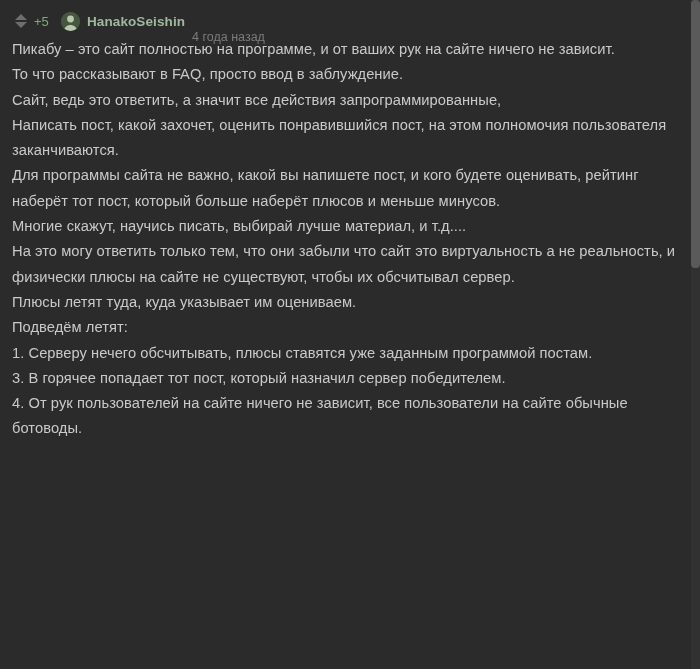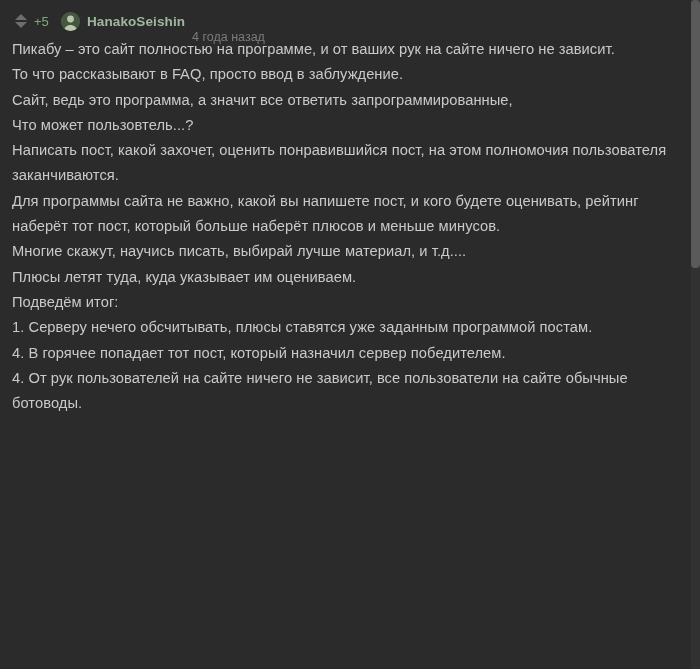--- a/index.html
+++ b/index.html
@@ -126,29 +126,29 @@
         <path d="M2.8 19c0.7-4 3.4-6 6.7-6s6 2 6.7 6z" fill="#b9c9ad"></path>
       </svg>
     </span>
     <span class="username">HanakoSeishin</span>
     <span class="timestamp">4 года назад</span>
   </div>
 
   <div class="comment-body">
     <p class="para">Пикабу – это сайт полностью на программе, и от ваших рук на сайте ничего не зависит.</p>
     <p class="para">То что рассказывают в FAQ, просто ввод в заблуждение.</p>
-    <p class="para">Сайт, ведь это программа, а значит все ответить запрограммированные,</p>
-    <p class="para">Что может пользовтель...?</p>
+    <p class="para">Сайт, ведь это ответить, а значит все действия запрограммированные,</p>
     <p class="para">Написать пост, какой захочет, оценить понравившийся пост, на этом полномочия пользователя заканчиваются.</p>
     <p class="para">Для программы сайта не важно, какой вы напишете пост, и кого будете оценивать, рейтинг наберёт тот пост, который больше наберёт плюсов и меньше минусов.</p>
     <p class="para">Многие скажут, научись писать, выбирай лучше материал, и т.д....</p>
+    <p class="para">На это могу ответить только тем, что они забыли что сайт это виртуальность а не реальность, и физически плюсы на сайте не существуют, чтобы их обсчитывал сервер.</p>
     <p class="para">Плюсы летят туда, куда указывает им оцениваем.</p>
-    <p class="para">Подведём итог:</p>
+    <p class="para">Подведём летят:</p>
     <p class="para">1. Серверу нечего обсчитывать, плюсы ставятся уже заданным программой постам.</p>
-    <p class="para">4. В горячее попадает тот пост, который назначил сервер победителем.</p>
+    <p class="para">3. В горячее попадает тот пост, который назначил сервер победителем.</p>
     <p class="para">4. От рук пользователей на сайте ничего не зависит, все пользователи на сайте обычные ботоводы.</p>
   </div>
 
   <div class="scrollbar-track">
     <div class="scrollbar-thumb"></div>
   </div>
 
 </div>
 
 </body></html>

